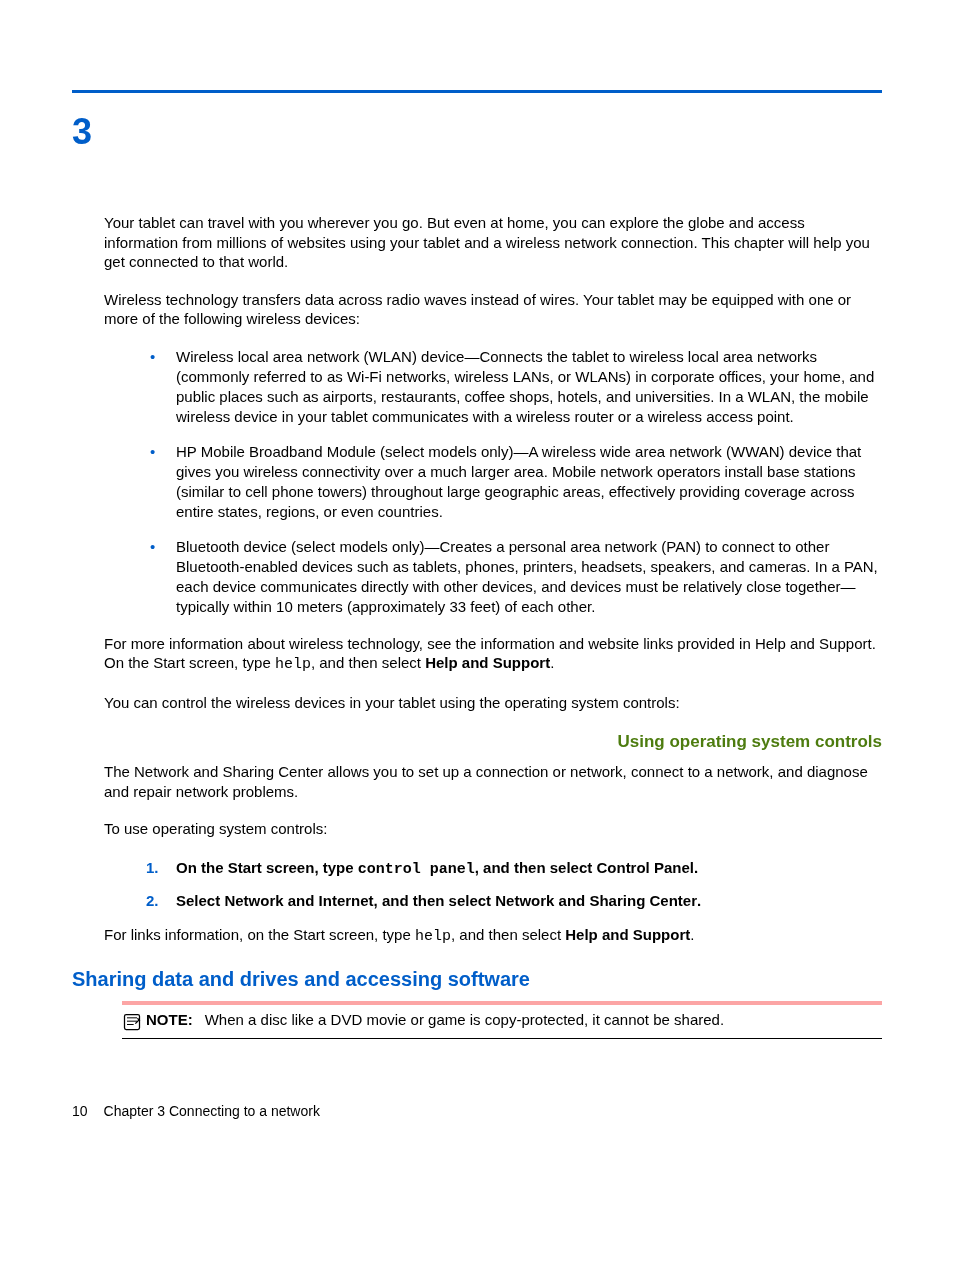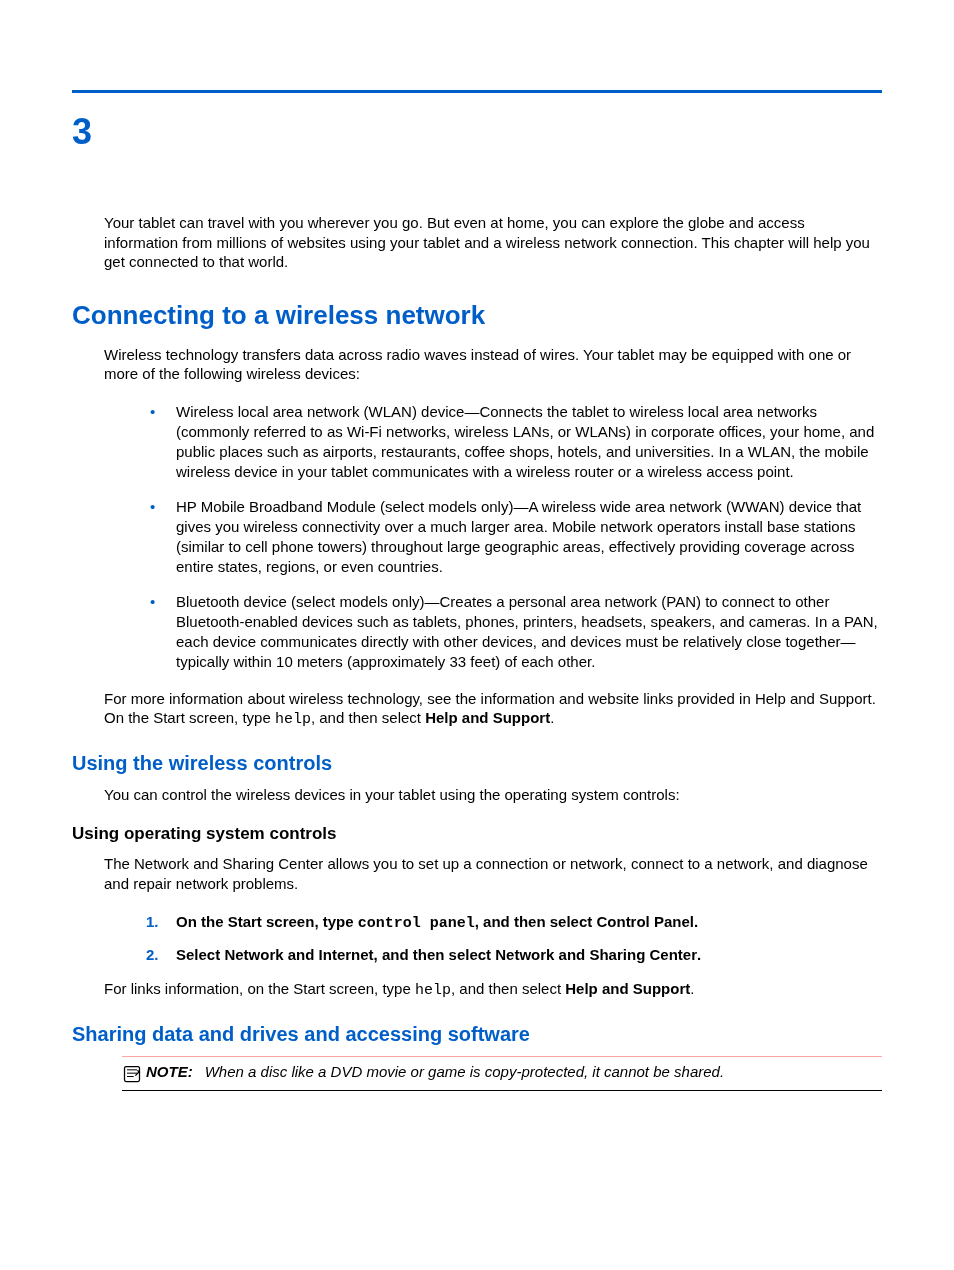--- a/index.html
+++ b/index.html
@@ -49,25 +49,26 @@
       margin-bottom: 14px;
     }
     .h3 {
       color: #005ec9;
       font-size: 20px;
       font-weight: bold;
       margin-top: 22px;
       margin-bottom: 10px;
     }
     .h4 {
-      color: #000000;
+      color: #4d7c0f;
       font-size: 17px;
       font-weight: bold;
       margin-top: 20px;
       margin-bottom: 10px;
+      text-align: right;
     }
     ul.bullet-list {
       margin: 0 0 16px 70px;
       padding: 0;
       list-style: none;
     }
     ul.bullet-list li {
       position: relative;
       padding-left: 34px;
       font-size: 15px;
@@ -104,27 +105,26 @@
       position: absolute;
       left: 4px;
       top: 0;
       font-size: 15px;
     }
     .mono {
       font-family: "Courier New", monospace;
     }
     .note-box {
       margin-left: 50px;
-      border-top: 1px solid #fca5a5;
+      border-top: 4px solid #fca5a5;
       border-bottom: 1px solid #000;
       padding: 6px 0 6px 0;
       display: flex;
       align-items: flex-start;
       font-size: 15px;
-      font-style: italic;
     }
     .note-icon {
       width: 20px;
       height: 20px;
       margin-right: 4px;
       margin-top: 1px;
       flex-shrink: 0;
     }
     .note-label {
       font-weight: bold;
@@ -144,38 +144,37 @@
 
 <div class="page">
   <div class="top-rule"></div>
 
   <div class="chapter-header">
     <div class="chapter-number">3</div>
   </div>
 
   <div class="body-text">Your tablet can travel with you wherever you go. But even at home, you can explore the globe and access information from millions of websites using your tablet and a wireless network connection. This chapter will help you get connected to that world.</div>
 
-  <div class="h2">Connecting to a wireless network</div>
   <div class="body-text">Wireless technology transfers data across radio waves instead of wires. Your tablet may be equipped with one or more of the following wireless devices:</div>
 
   <ul class="bullet-list">
     <li>Wireless local area network (WLAN) device—Connects the tablet to wireless local area networks (commonly referred to as Wi-Fi networks, wireless LANs, or WLANs) in corporate offices, your home, and public places such as airports, restaurants, coffee shops, hotels, and universities. In a WLAN, the mobile wireless device in your tablet communicates with a wireless router or a wireless access point.</li>
     <li>HP Mobile Broadband Module (select models only)—A wireless wide area network (WWAN) device that gives you wireless connectivity over a much larger area. Mobile network operators install base stations (similar to cell phone towers) throughout large geographic areas, effectively providing coverage across entire states, regions, or even countries.</li>
     <li>Bluetooth device (select models only)—Creates a personal area network (PAN) to connect to other Bluetooth-enabled devices such as tablets, phones, printers, headsets, speakers, and cameras. In a PAN, each device communicates directly with other devices, and devices must be relatively close together—typically within 10 meters (approximately 33 feet) of each other.</li>
   </ul>
 
   <div class="body-text">
     <span>For more information about wireless technology, see the information and website links provided in Help and Support. On the Start screen, type </span><span class="mono">help</span><span>, and then select </span><b>Help and Support</b><span>.</span>
   </div>
 
-  <div class="h3">Using the wireless controls</div>
   <div class="body-text">You can control the wireless devices in your tablet using the operating system controls:</div>
 
   <div class="h4">Using operating system controls</div>
   <div class="body-text">The Network and Sharing Center allows you to set up a connection or network, connect to a network, and diagnose and repair network problems.</div>
+  <div class="body-text">To use operating system controls:</div>
 
   <ol class="num-list">
     <li>
       <span>On the Start screen, type </span><span class="mono">control panel</span><span>, and then select </span><b>Control Panel</b><span>.</span>
     </li>
     <li>
       <span>Select </span><b>Network and Internet</b><span>, and then select </span><b>Network and Sharing Center</b><span>.</span>
     </li>
   </ol>
 
@@ -190,13 +189,17 @@
       <rect x="3" y="3" width="18" height="18" rx="2" fill="none" stroke="#000" stroke-width="1.5"></rect>
       <path d="M6 7 h12 M6 11 h12 M6 15 h8" stroke="#000" stroke-width="1.2" fill="none"></path>
       <path d="M16 14 l5 -5" stroke="#000" stroke-width="1.5" fill="none"></path>
       <path d="M19 7 l3 3 -1 1 -3 -3 z" fill="#000"></path>
     </svg>
     <div>
       <span class="note-label">NOTE:</span><span>When a disc like a DVD movie or game is copy-protected, it cannot be shared.</span>
     </div>
   </div>
 
+  <div class="footer">
+    <span class="footer-page">10</span>
+    <span>Chapter 3   Connecting to a network</span>
+  </div>
 </div>
 
 </body></html>

